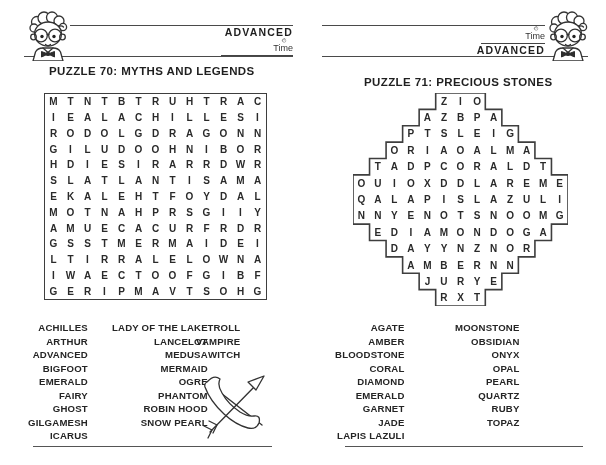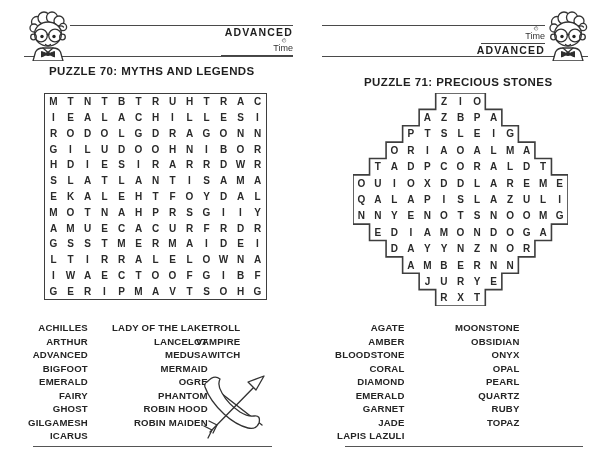--- a/index.html
+++ b/index.html
@@ -323,21 +323,21 @@
       <li>ICARUS</li>
     </ul>
   <ul class="words" id="words-l2">
       <li>LADY OF THE LAKE</li>
       <li>LANCELOT</li>
       <li>MEDUSA</li>
       <li>MERMAID</li>
       <li>OGRE</li>
       <li>PHANTOM</li>
       <li>ROBIN HOOD</li>
-      <li>ROBIN MAIDEN</li>
+      <li>SNOW PEARL</li>
     </ul>
   <ul class="words" id="words-l3">
       <li>TROLL</li>
       <li>VAMPIRE</li>
       <li>WITCH</li>
     </ul>
 
   <svg id="bow" width="78" height="74" viewBox="0 0 78 74">
     <line class="ink" x1="12" y1="13" x2="66" y2="55"></line>
     <path class="inkfill" d="M11,12 Q18,4 24,9 Q21,15 26,23 Q32,34 44,42 Q52,47 58,46 Q65,45 63,53 Q60,60 52,58 Q40,55 28,44 Q14,31 9,17 Q8,13 11,12 Z"></path>

